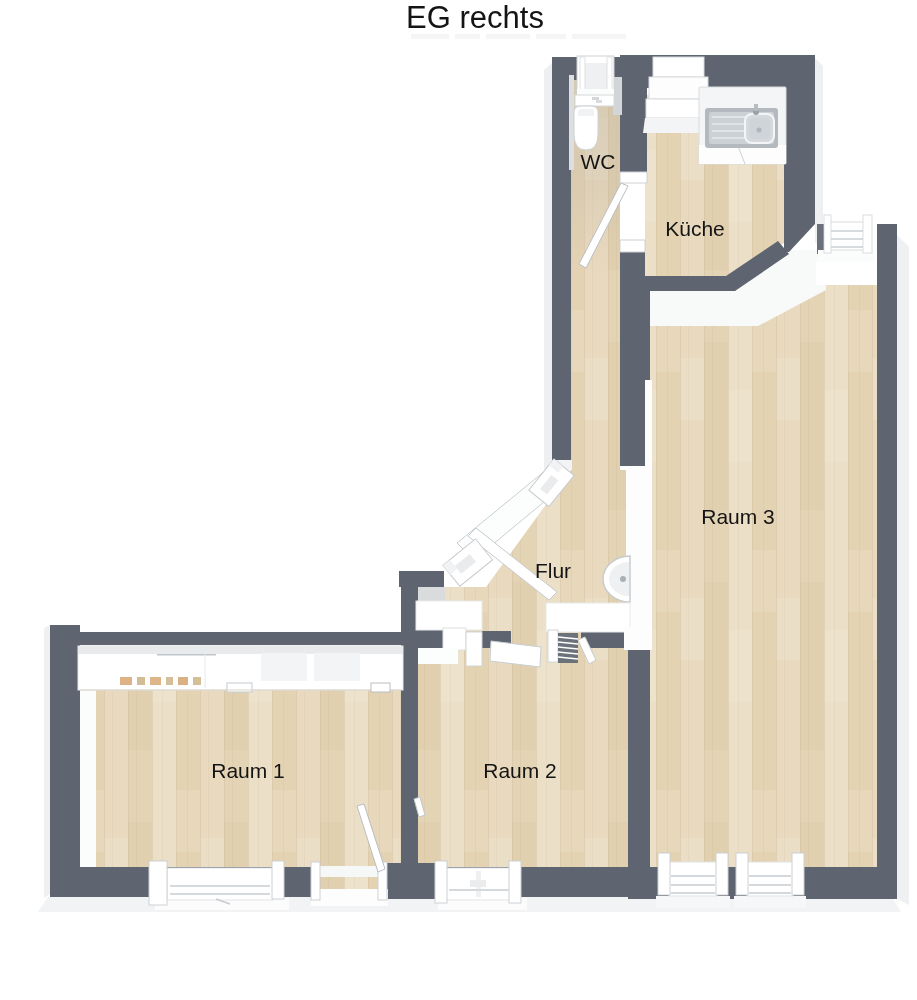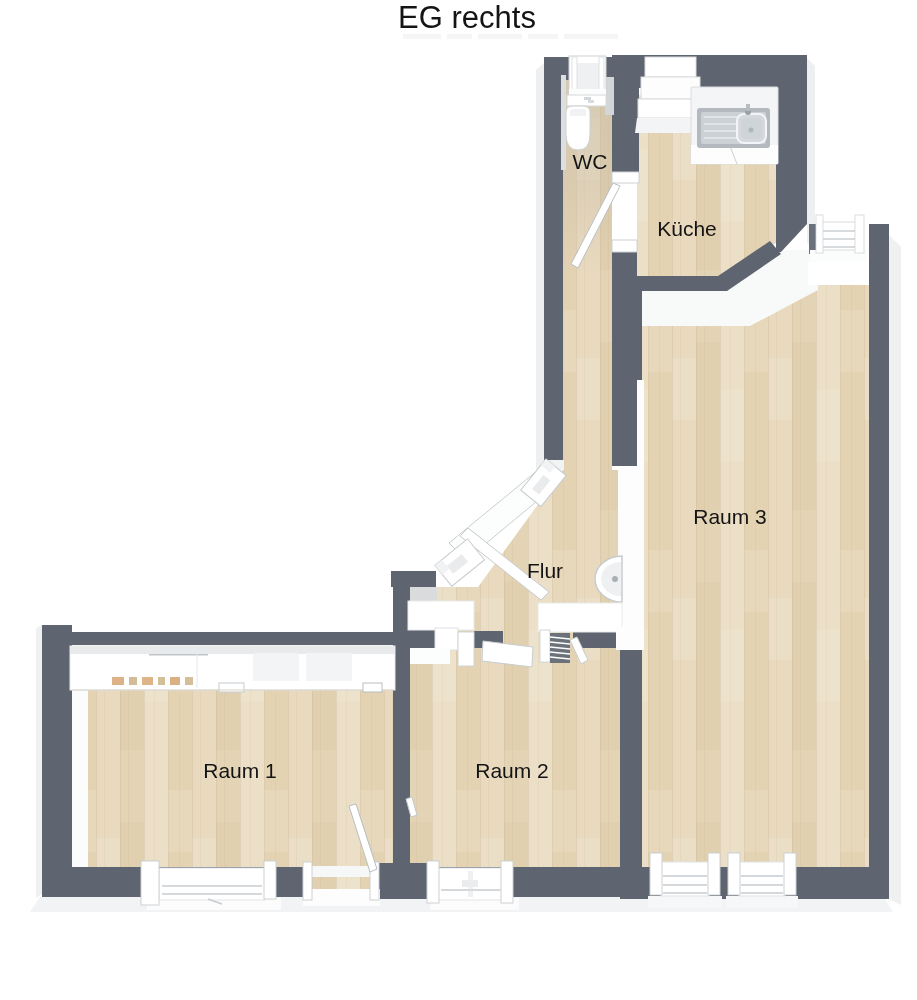--- a/index.html
+++ b/index.html
@@ -1,16 +1,16 @@
 <!DOCTYPE html>
 <html><head>
 <meta charset="utf-8">
 <style>
 html,body{margin:0;padding:0;background:#fff;}
-#wrap{width:731px;height:1000px;position:relative;font-family:"Liberation Sans",sans-serif;}
+#wrap{width:731px;height:1000px;position:relative;font-family:"Liberation Sans",sans-serif;margin-left:8px;}
 svg{display:block;}
 </style>
 </head>
 <body>
 <div id="wrap">
 <svg width="917" height="1000" viewBox="0 0 917 1000">
 <defs>
 <pattern id="wd" patternUnits="userSpaceOnUse" width="96" height="240">
   <rect x="0" y="0" width="96" height="240" fill="#e6d6b8"></rect>
   <rect x="0" y="0" width="24" height="240" fill="#e9dabf"></rect>

